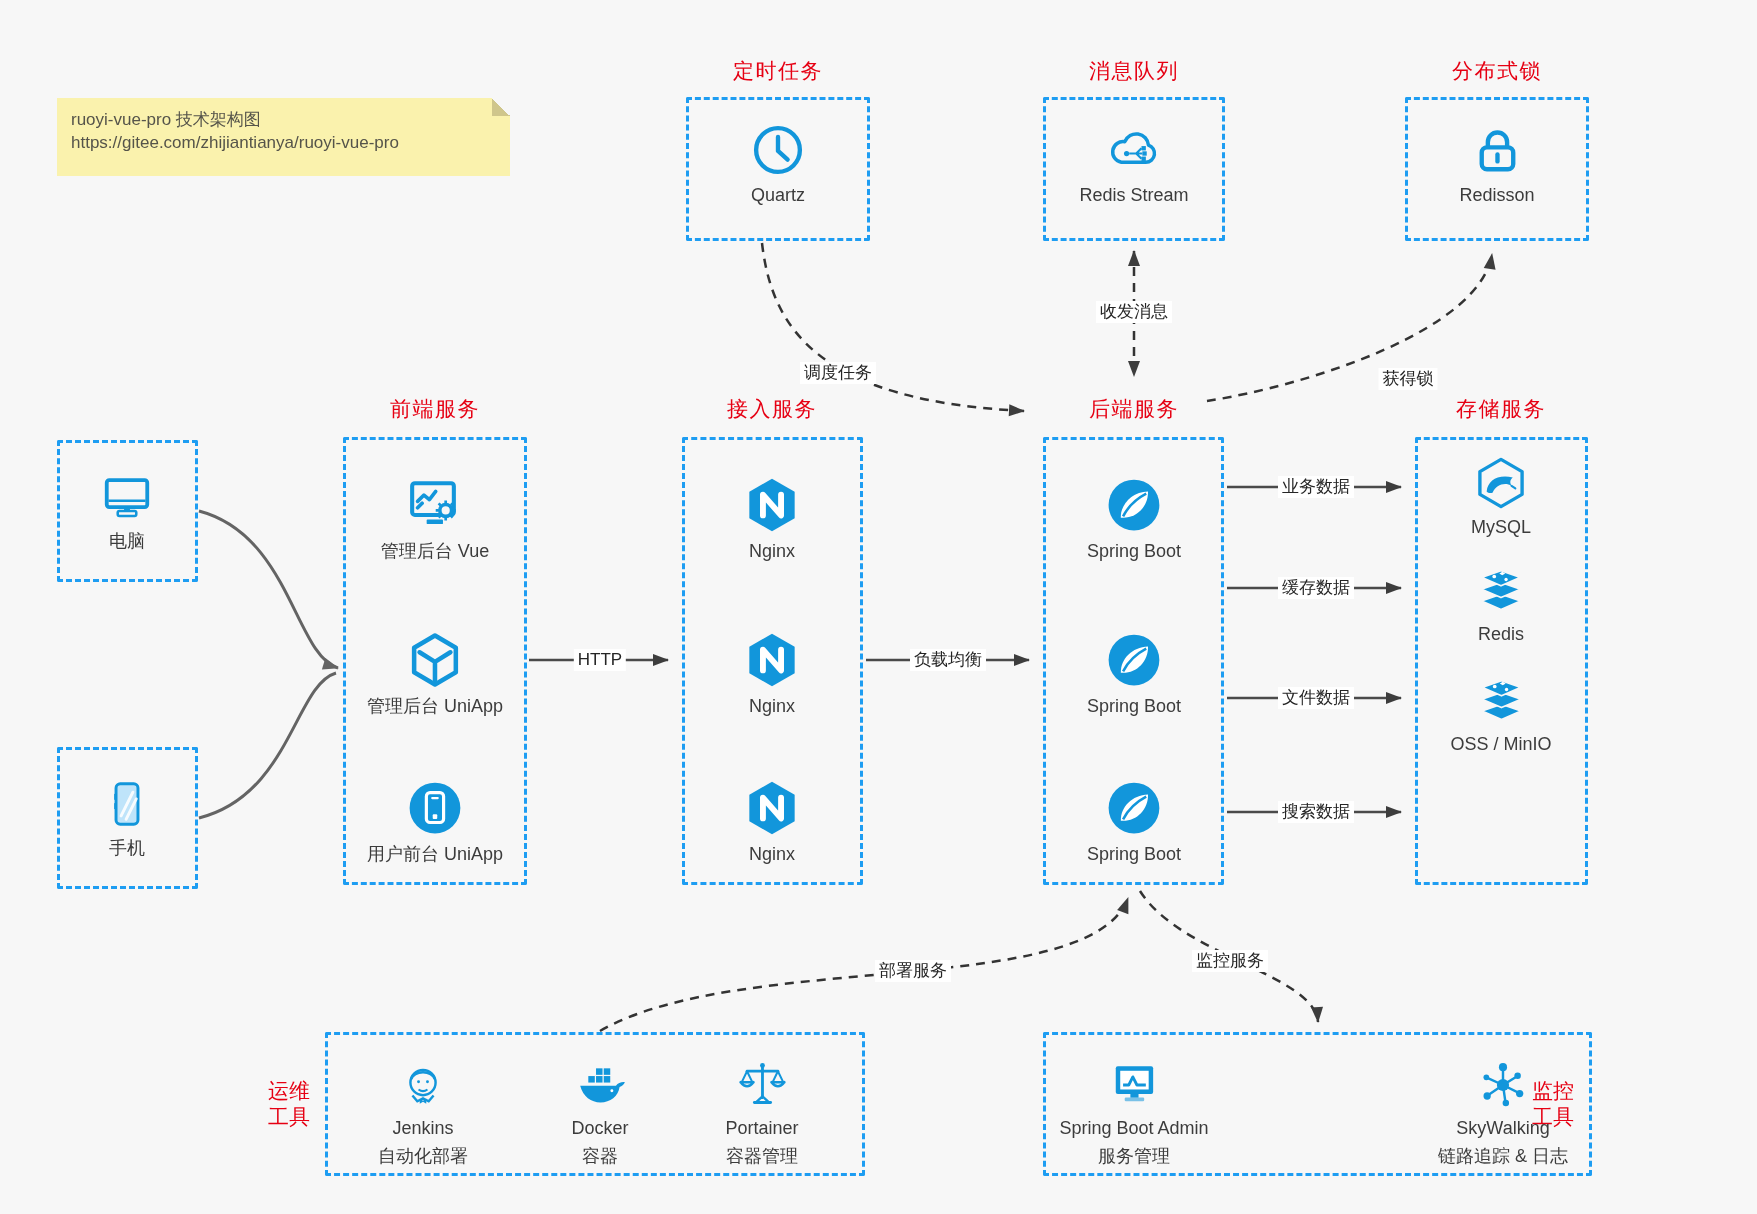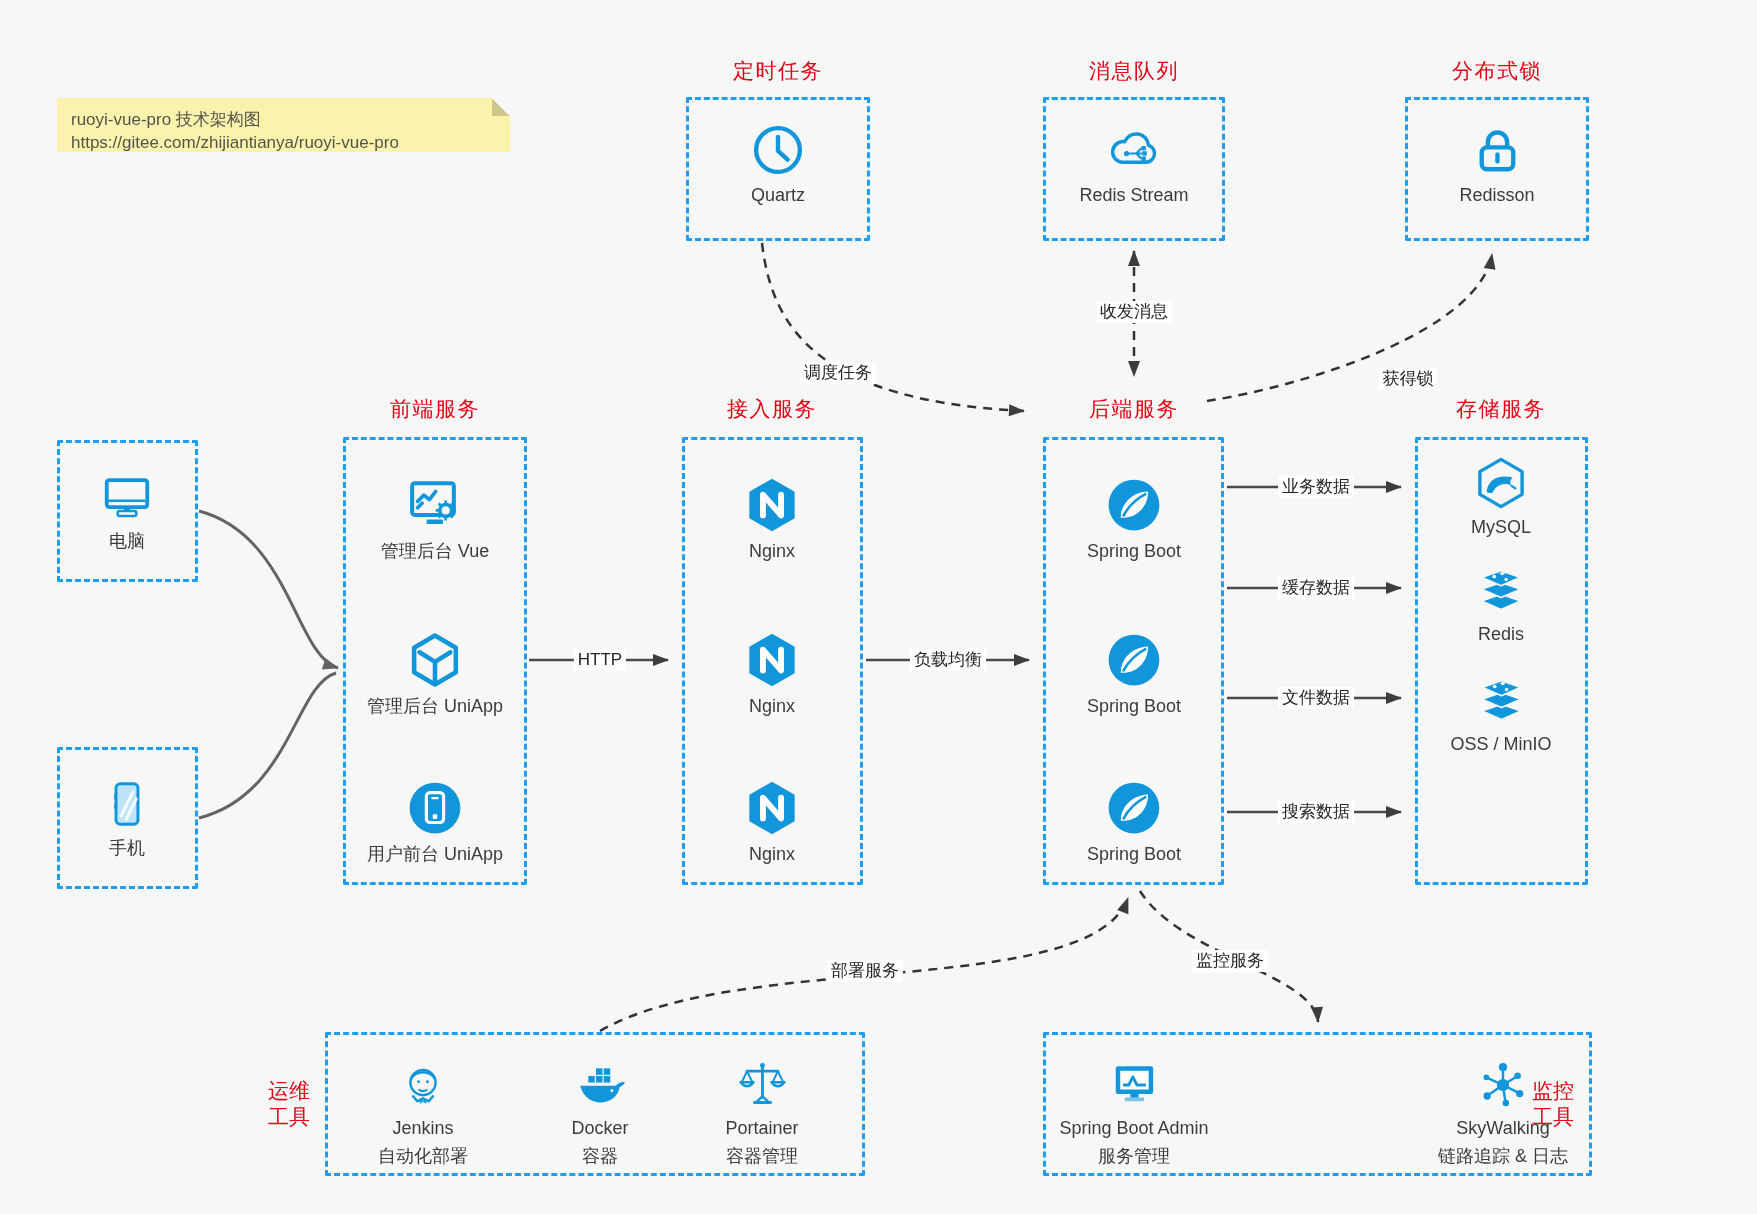--- a/index.html
+++ b/index.html
@@ -10,21 +10,21 @@
   .gtitle{position:absolute;transform:translateX(-50%);color:#e60013;font-size:21px;font-weight:normal;
           white-space:nowrap;letter-spacing:1.5px;z-index:2;}
   .side-title{position:absolute;transform:translateX(-50%);color:#e60013;font-size:21px;font-weight:normal;
           line-height:26px;text-align:center;z-index:2;}
   .node{position:absolute;transform:translateX(-50%);display:flex;flex-direction:column;align-items:center;z-index:2;}
   .node .lbl{margin-top:5px;font-size:18px;color:#3c3c3c;white-space:nowrap;text-align:center;line-height:24px;}
   .node .sub{margin-top:4px;}
   .ic{display:block;}
   .elabel{position:absolute;transform:translate(-50%,-50%);background:#ffffff;padding:1px 4px;
           font-size:17px;color:#252525;white-space:nowrap;z-index:3;line-height:20px;}
-  .note{position:absolute;left:57px;top:98px;width:453px;height:54px;background:#faf2ad;z-index:2;
+  .note{position:absolute;left:57px;top:98px;width:453px;height:78px;background:#faf2ad;z-index:2;
         color:#55544a;font-size:17px;line-height:23px;padding:10px 0 0 14px;box-sizing:border-box;}
   .note-fold{position:absolute;right:0;top:0;width:18px;height:18px;
         background:linear-gradient(225deg,#f7f7f7 0 50%,#cfc68c 50% 100%);}
 </style>
 </head>
 <body>
 
 <svg width="0" height="0" style="position:absolute" aria-hidden="true">
 <defs>
 <symbol id="i-clock" viewBox="0 0 64 64">
@@ -387,16 +387,16 @@
 
   <div class="elabel" style="left:600px;top:660px">HTTP</div>
   <div class="elabel" style="left:948px;top:660px">负载均衡</div>
   <div class="elabel" style="left:1316px;top:487px">业务数据</div>
   <div class="elabel" style="left:1316px;top:588px">缓存数据</div>
   <div class="elabel" style="left:1316px;top:698px">文件数据</div>
   <div class="elabel" style="left:1316px;top:812px">搜索数据</div>
   <div class="elabel" style="left:838px;top:373px">调度任务</div>
   <div class="elabel" style="left:1134px;top:312px">收发消息</div>
   <div class="elabel" style="left:1408px;top:379px">获得锁</div>
-  <div class="elabel" style="left:865px;top:971px">部署服务</div>
+  <div class="elabel" style="left:913px;top:971px">部署服务</div>
   <div class="elabel" style="left:1230px;top:961px">监控服务</div>
 
 </div>
 
 </body></html>

